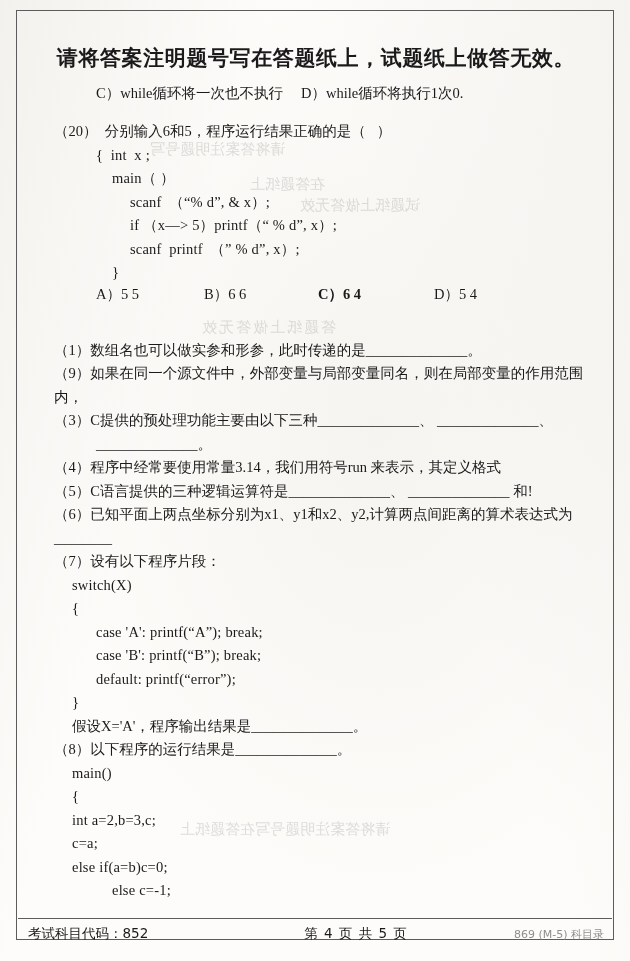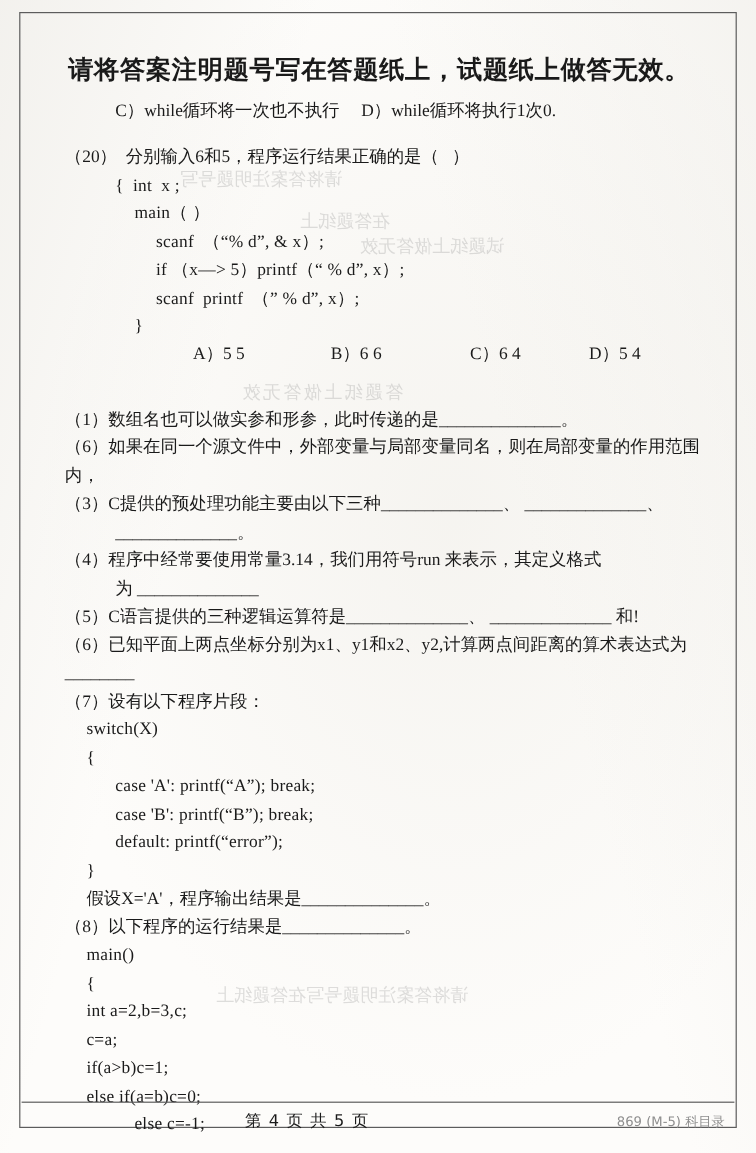--- a/index.html
+++ b/index.html
@@ -78,24 +78,24 @@
     font-size: 15px;
     font-weight: bold;
     padding-left: 2px;
     font-family: "DejaVu Sans", "Liberation Sans", sans-serif;
   }
   .choices-row {
     display: flex;
     padding-left: 58px;
     font-size: 14.5px;
   }
-  .choices-row span { display: inline-block; text-align: right; }
+  .choices-row span { display: inline-block; }
   .c1 { width: 108px; }
   .c2 { width: 114px; }
-  .c3 { width: 116px; }
+  .c3 { width: 116px; font-weight: bold; }
   .c4 { width: 100px; }
   .footer {
     position: absolute;
     left: 28px;
     bottom: 18px;
     width: 576px;
     display: flex;
     align-items: center;
     font-size: 13.5px;
     font-family: "DejaVu Sans", "Liberation Sans", sans-serif;
@@ -163,48 +163,49 @@
       <span class="c3">C）6 4</span>
       <span class="c4">D）5 4</span>
     </div>
 
     <div class="gap-lg"></div>
 
 
     <div class="gap-md"></div>
 
     <div class="line indent-q fill">（1）数组名也可以做实参和形参，此时传递的是______________。</div>
-    <div class="line indent-q fill">（6）如果在同一个源文件中，外部变量与局部变量同名，则在局部变量的作用范围内，</div>
+    <div class="line indent-q fill">（9）如果在同一个源文件中，外部变量与局部变量同名，则在局部变量的作用范围内，</div>
     <div class="line indent-q fill">（3）C提供的预处理功能主要由以下三种______________、 ______________、</div>
     <div class="line indent-2 fill">______________。</div>
     <div class="line indent-q fill">（4）程序中经常要使用常量3.14，我们用符号run 来表示，其定义格式</div>
-    <div class="line indent-2 fill">为 ______________</div>
     <div class="line indent-q fill">（5）C语言提供的三种逻辑运算符是______________、 ______________ 和!</div>
     <div class="line indent-q fill">（6）已知平面上两点坐标分别为x1、y1和x2、y2,计算两点间距离的算术表达式为________</div>
     <div class="line indent-q fill">（7）设有以下程序片段：</div>
 
     <div class="line indent-1 mono-ish">switch(X)</div>
     <div class="line indent-1 mono-ish">{</div>
     <div class="line indent-2 mono-ish">case 'A': printf(“A”); break;</div>
     <div class="line indent-2 mono-ish">case 'B': printf(“B”); break;</div>
     <div class="line indent-2 mono-ish">default: printf(“error”);</div>
     <div class="line indent-1 mono-ish">}</div>
 
     <div class="line indent-1 fill">假设X='A'，程序输出结果是______________。</div>
     <div class="line indent-q fill">（8）以下程序的运行结果是______________。</div>
 
     <div class="line indent-1 mono-ish">main()</div>
     <div class="line indent-1 mono-ish">{</div>
     <div class="line indent-1 mono-ish">int a=2,b=3,c;</div>
     <div class="line indent-1 mono-ish">c=a;</div>
-    <div class="line indent-1 mono-ish">if(a&gt;b)c=1;</div>
     <div class="line indent-1 mono-ish">else if(a=b)c=0;</div>
     <div class="line indent-3 mono-ish">else c=-1;</div>
 
   </div>
 
   <div class="footer-rule"></div>
 
   <div class="footer">
+    <div class="footer-left">
+      <span>考试科目代码：</span><span>852</span>
+    </div>
     <div class="footer-center">第 4 页 共 5 页</div>
     <div class="footer-right">869  (M-5) 科目录</div>
   </div>
 </div>
 
 </body></html>

